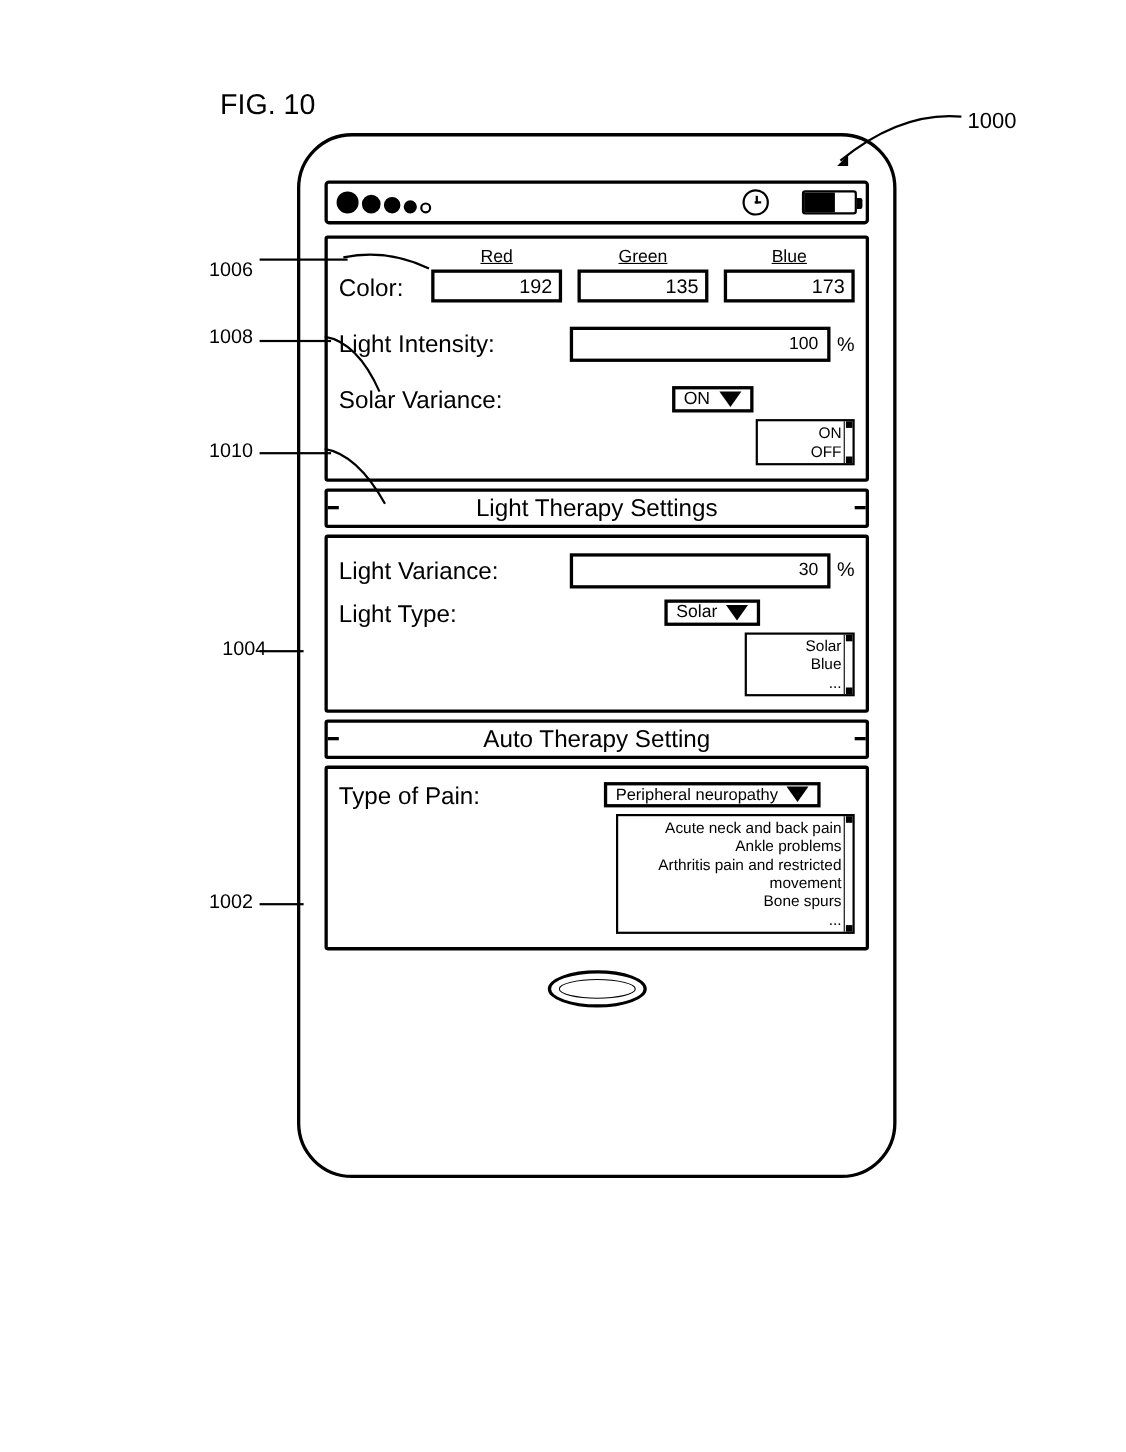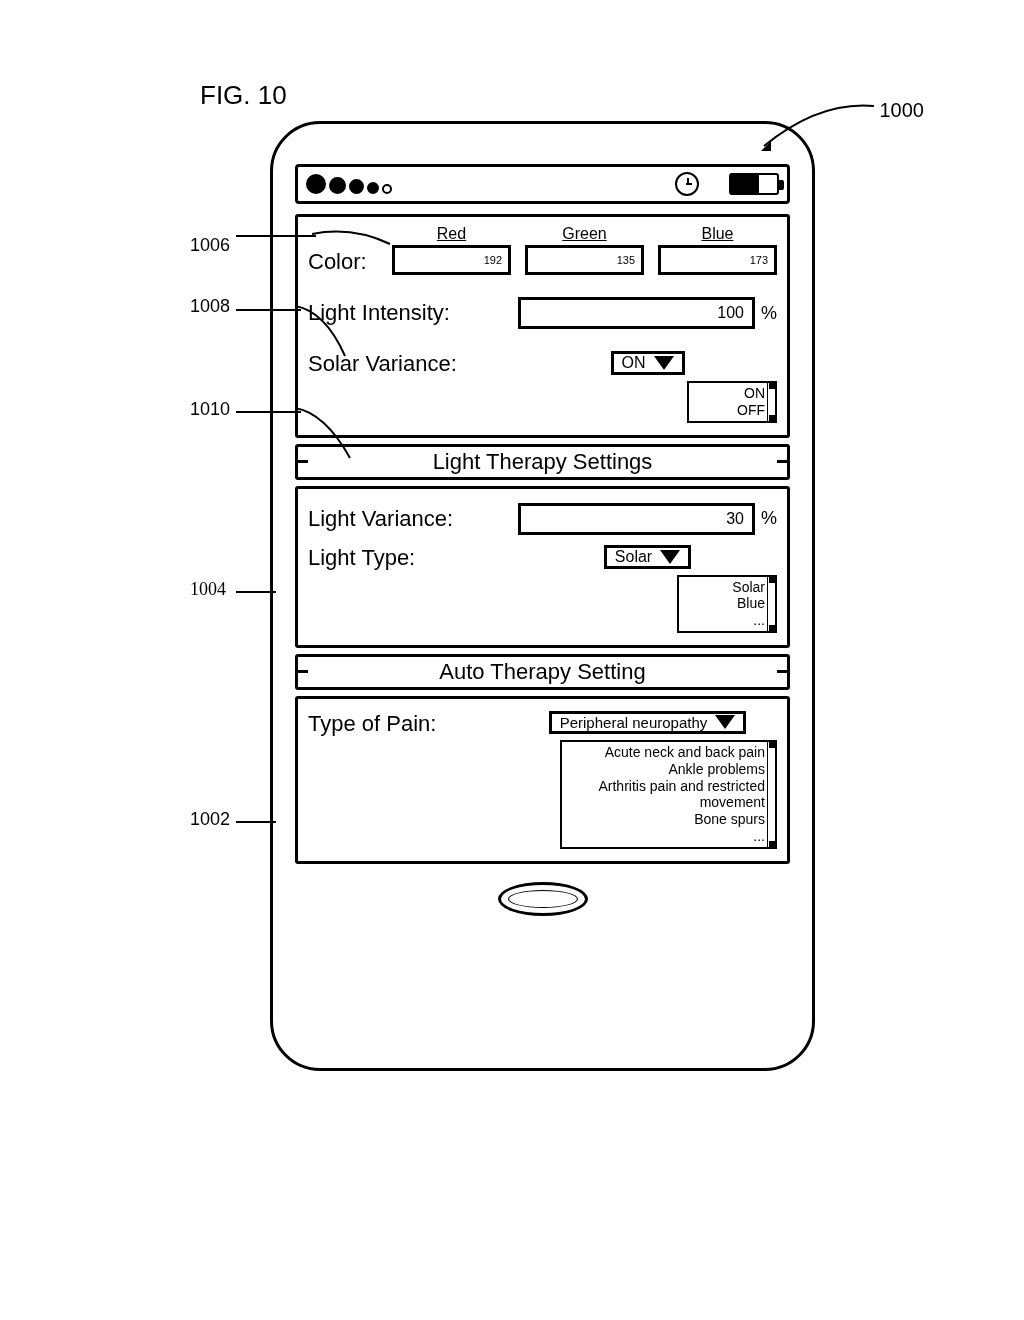--- a/index.html
+++ b/index.html
@@ -94,21 +94,21 @@
     margin: 0 0 6px 0;
     display: flex;
     align-items: center;
   }
   .section-title .stub { width: 10px; height: 3px; background:#000; flex:0 0 auto; }
   .section-title .mid { flex:1; }
   .label { font-size: 22px; }
   .color-row { display:flex; align-items:flex-end; gap: 14px; }
   .color-group { flex:1; text-align:center; }
   .color-group .hdr { font-size: 16px; text-decoration: underline; margin-bottom: 2px; }
-  .val-box { border: 3px solid #000; height: 30px; display:flex; align-items:center; justify-content:flex-end; padding-right:6px; font-size:11px;padding-left:42px; }
+  .val-box { border: 3px solid #000; height: 30px; display:flex; align-items:center; justify-content:flex-end; padding-right:6px; font-size:18px;padding-left:42px; }
   .row { display:flex; align-items:center; margin-top: 22px; gap:10px; }
   .row .lab { flex: 0 0 200px; }
   .row .ctrl { flex:1; display:flex; align-items:center; gap:6px; }
   .input-box {
     border: 3px solid #000;
     height: 32px;
     flex:1;
     display:flex;
     align-items:center;
     justify-content:flex-end;
@@ -156,21 +156,21 @@
   .cl-line { position:absolute; background:#000; height:2px; }
   .cl-1006 { left: 0; top: 114px; }
   .cl-1006-line { left: 46px; top: 114px; width: 80px; }
   .cl-1006-tip { position:absolute; left:122px; top:108px; width:80px; height:20px; }
   .cl-1008 { left: 0; top: 175px; }
   .cl-1008-line { position:absolute; left:46px; top:188px; width:65px; height:2px; background:#000; }
   .cl-1008-tip { position:absolute; left:105px; top:180px; width:55px; height:60px; }
   .cl-1010 { left: 0; top: 278px; }
   .cl-1010-line { position:absolute; left:46px; top:290px; width:65px; height:2px; background:#000; }
   .cl-1010-tip { position:absolute; left:105px; top:282px; width:60px; height:60px; }
-  .cl-1004 { left: 0; top: 458px; font-family: Liberation Serif, serif; }
+  .cl-1004 { left: 12px; top: 458px; }
   .cl-1004-line { position:absolute; left:46px; top:470px; width:40px; height:2px; background:#000; }
   .cl-1002 { left: 0; top: 688px; }
   .cl-1002-line { position:absolute; left:46px; top:700px; width:40px; height:2px; background:#000; }
   .dd-wrap { display:flex; flex-direction:column; align-items:flex-end; }
 </style>
 </head>
 <body>
 
 <div class="page">
 

